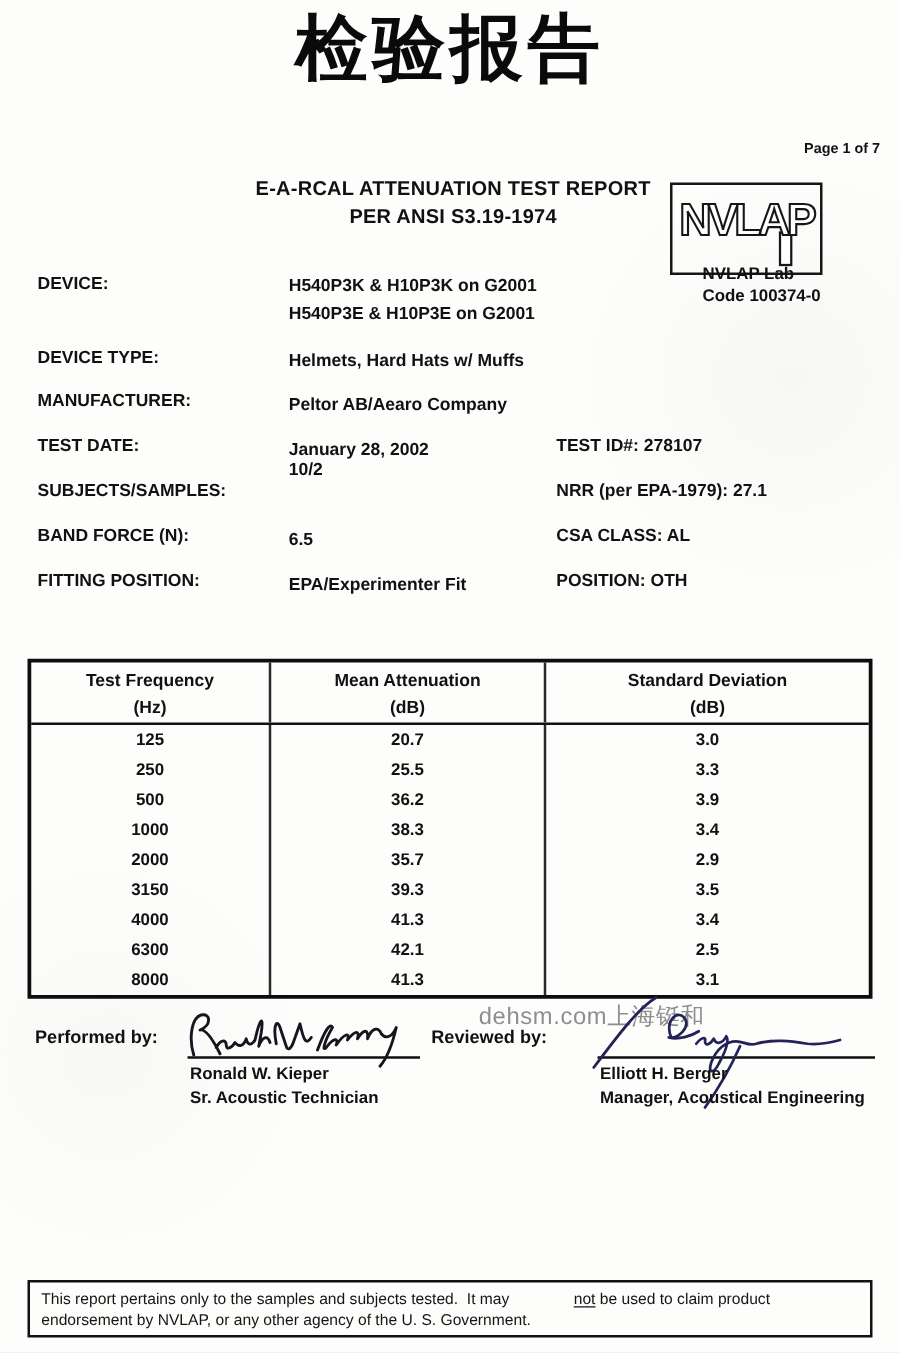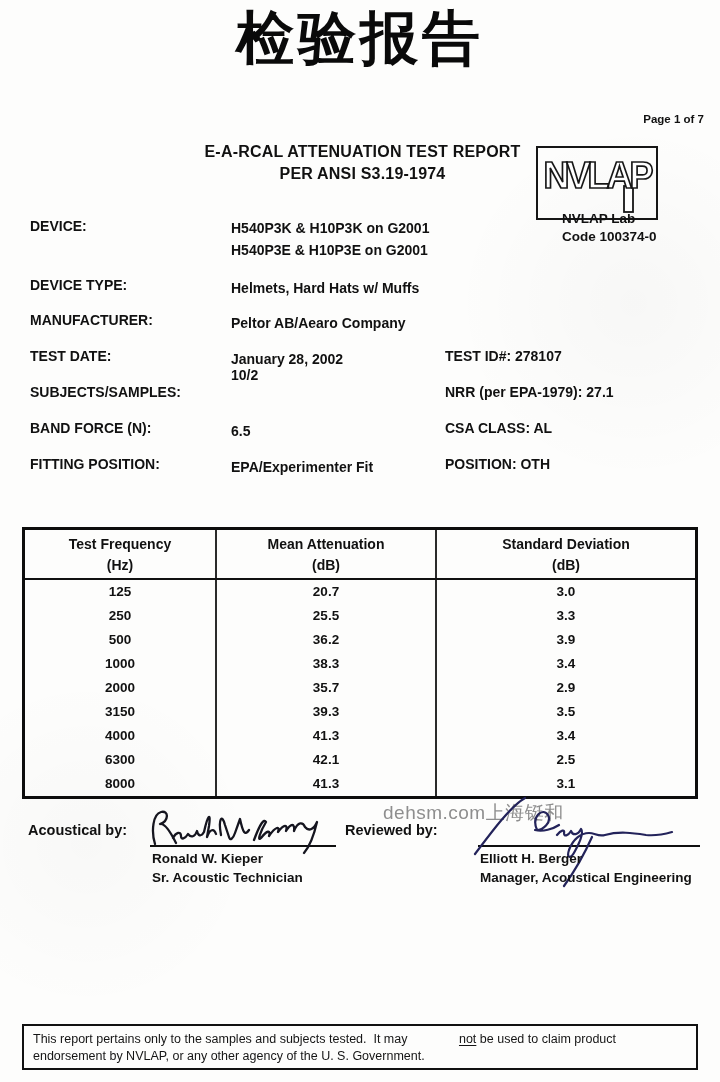--- a/index.html
+++ b/index.html
@@ -175,21 +175,21 @@
       <div class="t-row">
         <div class="t-cell">8000</div>
         <div class="t-cell">41.3</div>
         <div class="t-cell">3.1</div>
       </div>
     </div>
   </div>
 
   <div class="watermark">dehsm.com上海铤和</div>
 
-  <div class="sig-label" style="top:822px; left:28px">Acoustical by:</div>
+  <div class="sig-label" style="top:822px; left:28px">Performed by:</div>
   <div class="sig-line" style="top:845px; left:150px; width:186px"></div>
   <svg class="sig-svg" style="top:804px; left:148px" width="200" height="50" viewBox="0 0 200 50">
     <path d="M7,40 C3,27 5,10 13,8 C21,6 21,17 12,20 C17,19 23,29 28,39
              M25,34 C28,28 33,27 33,32 C33,36 37,35 40,30 C43,34 47,33 49,27 C50,32 53,33 56,28
              C60,10 63,8 61,22 L59,33 C62,25 66,24 68,30
              M73,31 C70,15 74,9 77,21 L81,33 C82,37 85,35 87,29 L92,15 C95,29 97,32 101,26
              M106,36 C112,20 116,14 118,18 C112,28 109,38 113,34 C119,26 123,26 121,32
              C128,22 132,22 130,28 C136,20 140,20 138,27 C143,19 147,19 146,27
              C150,17 155,18 157,23 C161,28 166,25 169,18 C166,31 162,42 156,49" fill="none" stroke="#15151f" stroke-width="2.3" stroke-linecap="round" stroke-linejoin="round"></path>
   </svg>

